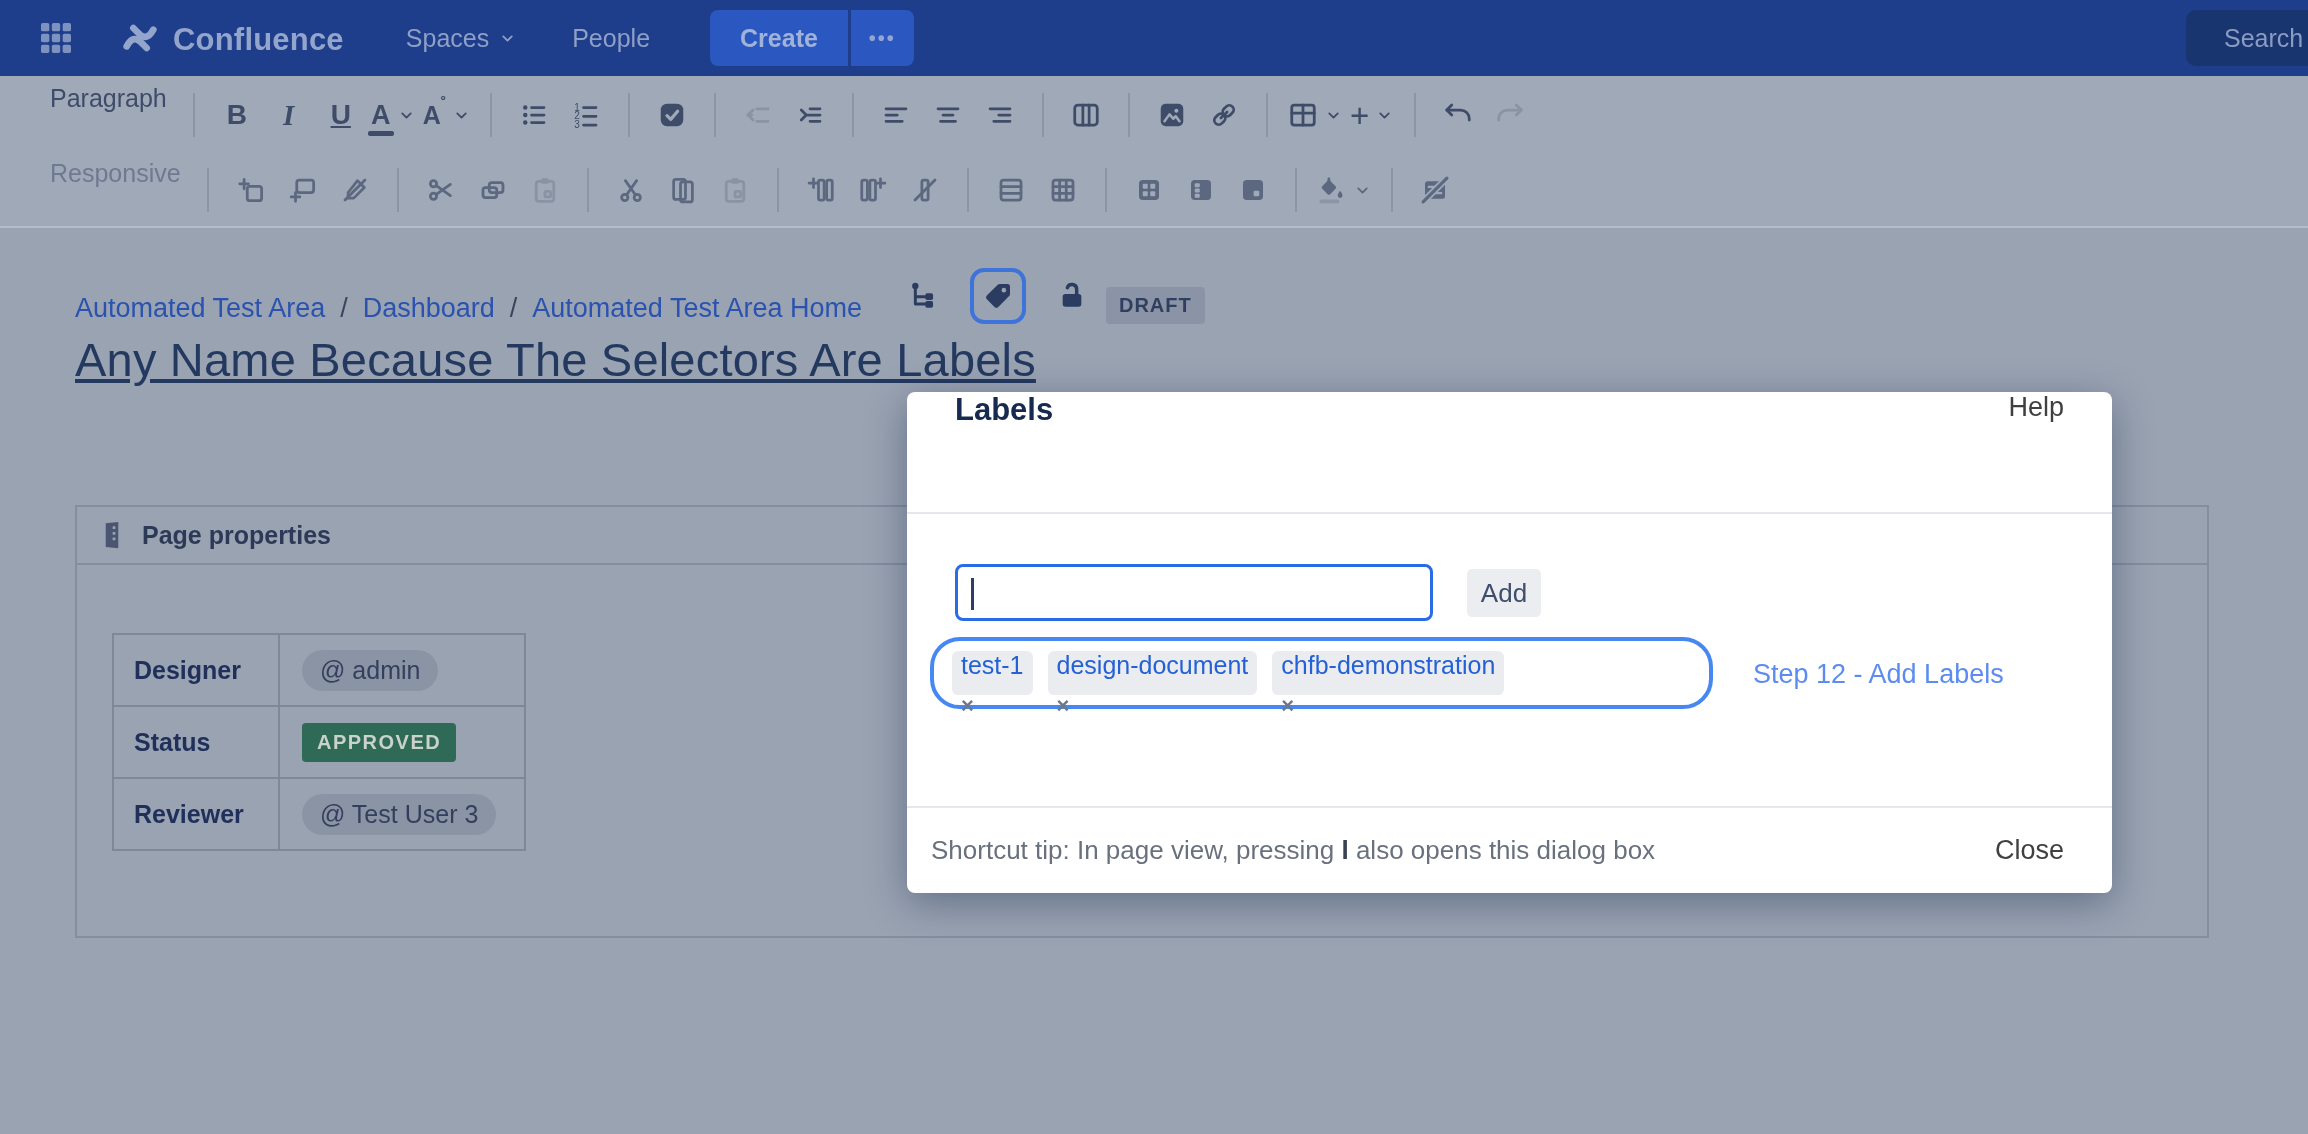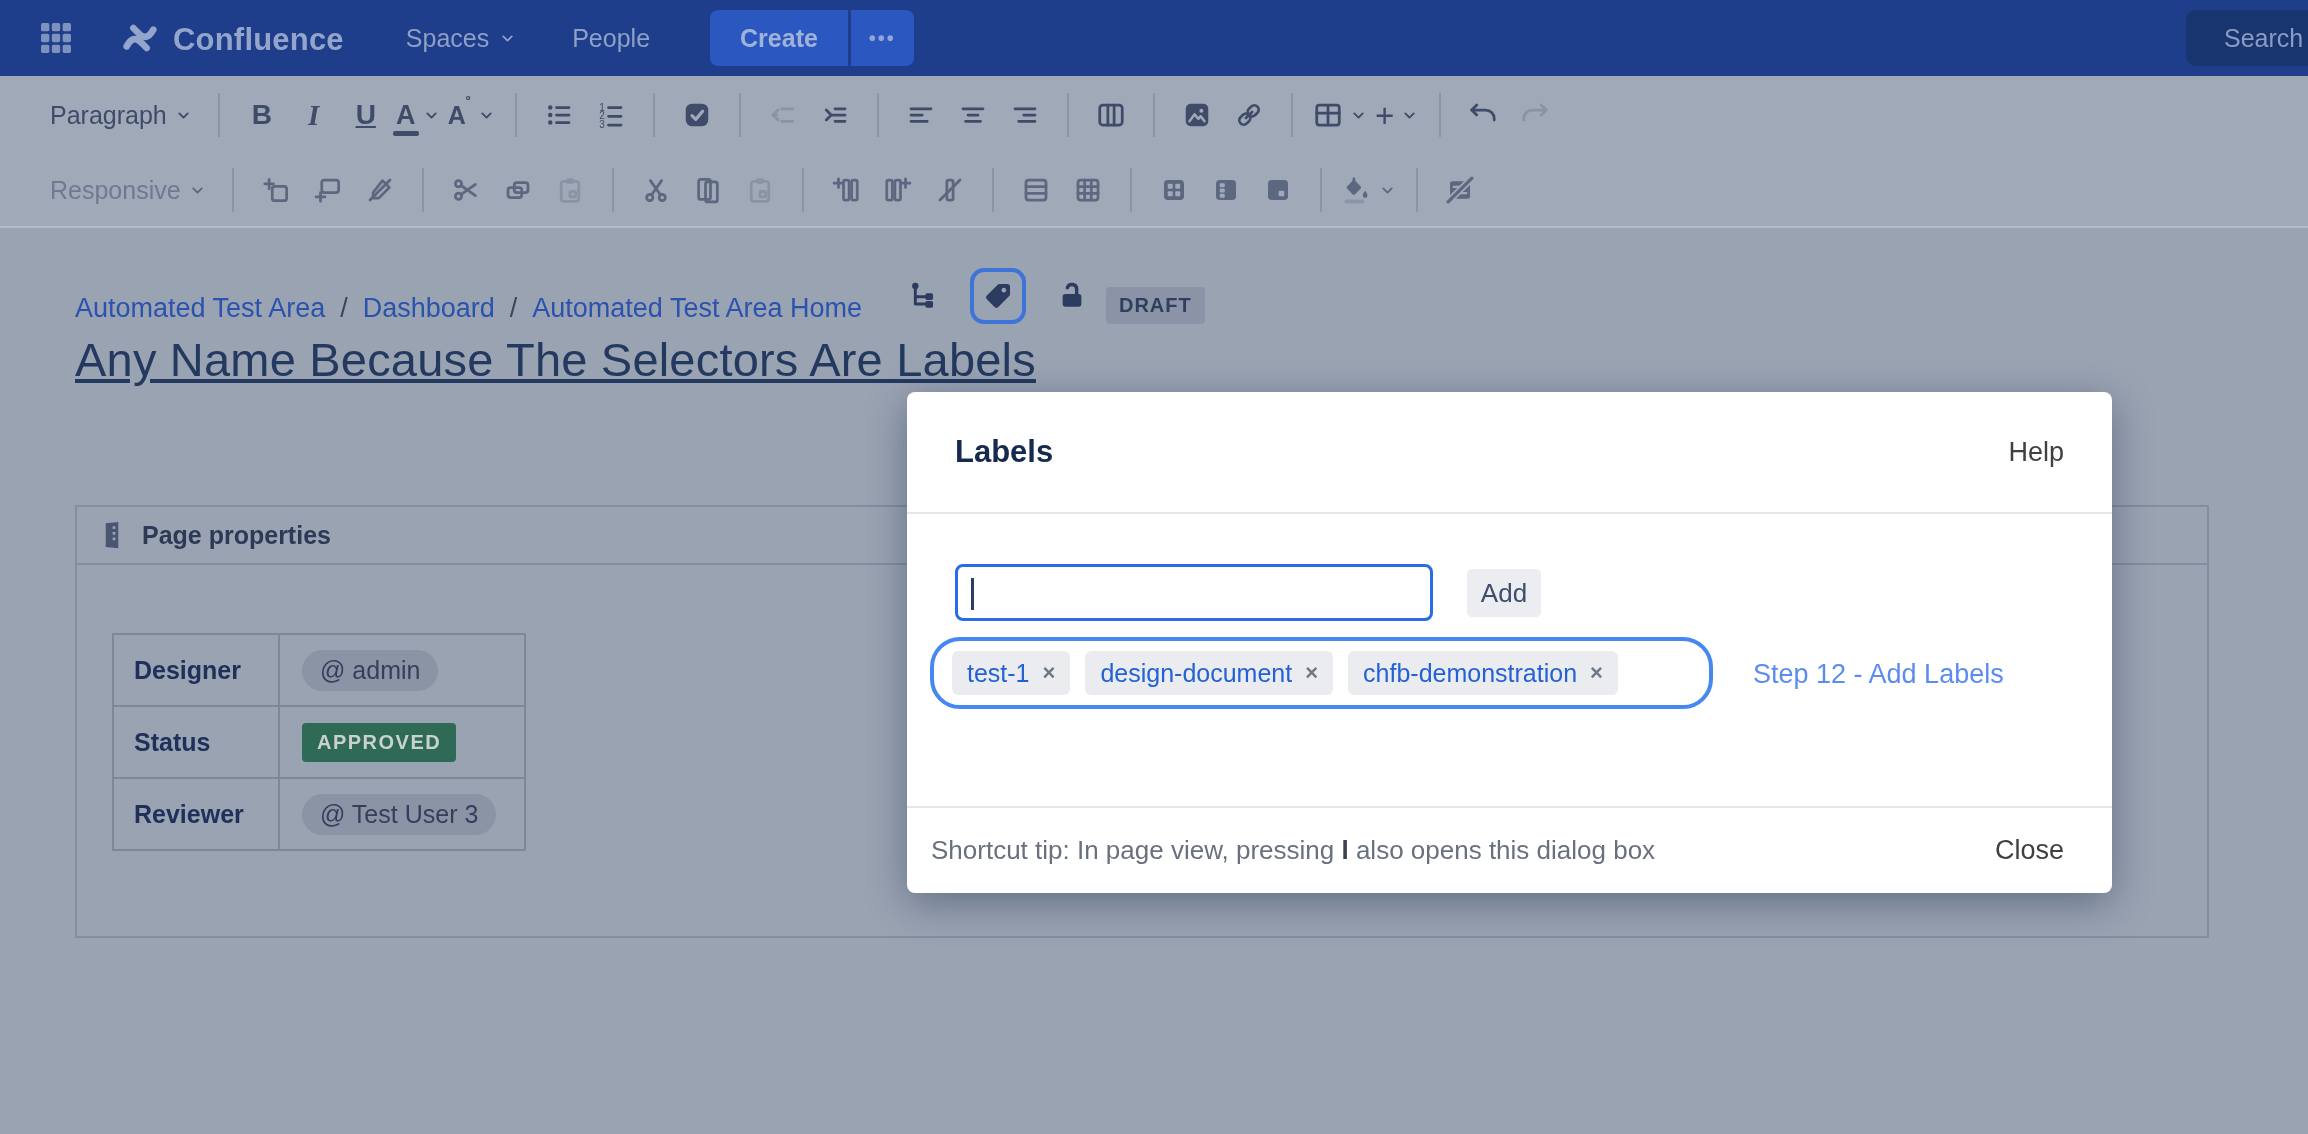--- a/index.html
+++ b/index.html
@@ -30,21 +30,21 @@
   .toolbar-1 { top:76px; height:78px; }
   .toolbar-2 { top:154px; height:74px; border-bottom:2px solid #b5bcc7; }
   .tb-sep { width:2px; height:44px; background:#8c95a5; margin:0 20px; flex:none; }
   .tb-group { display:flex; align-items:center; gap:8px; }
   .tb-btn { min-width:44px; height:52px; display:flex; align-items:center; justify-content:center; color:#3e4c69; gap:7px; }
   .tb-btn.dis { color:#8a93a4; }
   .tb2 .tb-btn { color:#5c6880; }
   .tb2 .tb-btn.dis { color:#8a93a4; }
   .dd-label { font-size:25px; color:#3e4c69; }
   .tb2 .dd-label { color:#6f7a92; }
-  .dd { gap:8px; padding:0 6px; }
+  .dd { gap:34px; padding:0 6px;flex-direction:column; }
   .glyph { font-size:28px; font-weight:700; }
   .glyph-i { font-family:"Liberation Serif", serif; font-style:italic; font-size:29px; font-weight:700; }
   .glyph-u { text-decoration:underline; }
   .acolor { position:relative; font-size:27px; font-weight:700; line-height:1; }
   .acolor .bar { position:absolute; left:-3px; right:-3px; bottom:-7px; height:5px; background:currentColor; border-radius:2px; }
   .asup { position:relative; font-size:25px; font-weight:700; }
   .asup sup { font-size:13px; position:relative; top:-9px; }
   .plus-glyph { font-size:33px; font-weight:500; line-height:1; }
 
   
@@ -64,29 +64,29 @@
   .panel-title { font-size:25px; font-weight:700; color:#2c3a57; }
   .pp-table { position:absolute; left:35px; top:126px; border-collapse:collapse; }
   .pp-table td { border:2px solid #7e8899; height:72px; vertical-align:middle; }
   .td-label { width:166px; padding-left:20px; font-size:25px; font-weight:700; color:#20305a; }
   .td-value { width:246px; padding-left:22px; }
   .pill { display:inline-block; background:#8b94a5; color:#333f5d; font-size:25px; padding:6px 18px; border-radius:999px; }
   .status-lozenge { display:inline-block; background:#2f6a57; color:#c9d2cc; font-size:20px; font-weight:700; letter-spacing:1.5px; padding:8px 15px; border-radius:4px; }
 
   
   .dialog { position:absolute; left:907px; top:392px; width:1205px; height:501px; background:#ffffff; border-radius:8px; box-shadow:0 10px 40px rgba(9,30,66,.38); }
-  .dlg-header { height:122px; padding:0 48px; display:flex; align-items:center; justify-content:space-between; border-bottom:2px solid #e4e7eb; }
+  .dlg-header { height:122px; padding:0 48px; display:flex; justify-content:space-between; border-bottom:2px solid #e4e7eb; }
   .dlg-title { font-size:31px; font-weight:700; color:#16294e; }
   .link-blue { font-size:27px; color:#404040; }
   .dlg-body { position:relative; height:292px; }
   .lbl-input { position:absolute; left:48px; top:50px; width:478px; height:57px; border:3px solid #2a6be8; border-radius:8px; background:#fff; }
   .caret { position:absolute; left:13px; top:11px; width:3px; height:32px; background:#2c3e63; }
   .add-btn { position:absolute; left:560px; top:55px; width:74px; height:48px; background:#ebedf0; border-radius:5px; color:#3e4e6c; font-size:26px; display:flex; align-items:center; justify-content:center; }
   .chips-outline { position:absolute; left:23px; top:123px; width:783px; height:72px; border:4px solid #4687f2; border-radius:30px; display:flex; align-items:center; padding:0 18px; gap:15px; }
-  .chip { height:44px; background:#eaecef; border-radius:6px; display:inline-flex; align-items:center; gap:13px; padding:0 15px; font-size:25px; color:#2561d6; }
+  .chip { height:44px; background:#eaecef; border-radius:6px; display:inline-flex; gap:13px; padding:0 9px; font-size:25px; color:#2561d6;flex-direction:column; }
   .chip-x { color:#6d7888; font-size:22px; font-weight:700; }
   .step-note { position:absolute; left:846px; top:145px; font-size:27px; color:#5c8cf0; }
   .dlg-footer { position:absolute; bottom:0; left:0; right:0; height:87px; border-top:2px solid #e4e7eb; display:flex; align-items:center; justify-content:space-between; padding:0 48px 0 24px; }
   .tip { font-size:26px; color:#6a717e; }
   .tip b { color:#39434f; font-weight:700; }
 </style>
 </head>
 <body>
 
 <div class="navbar">

